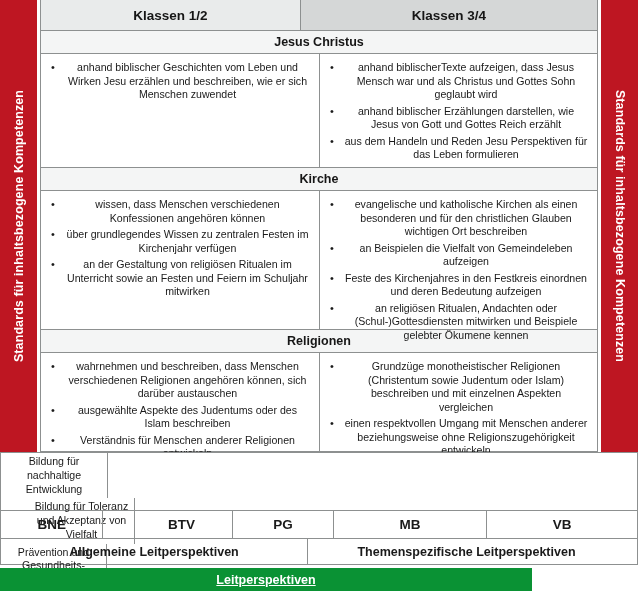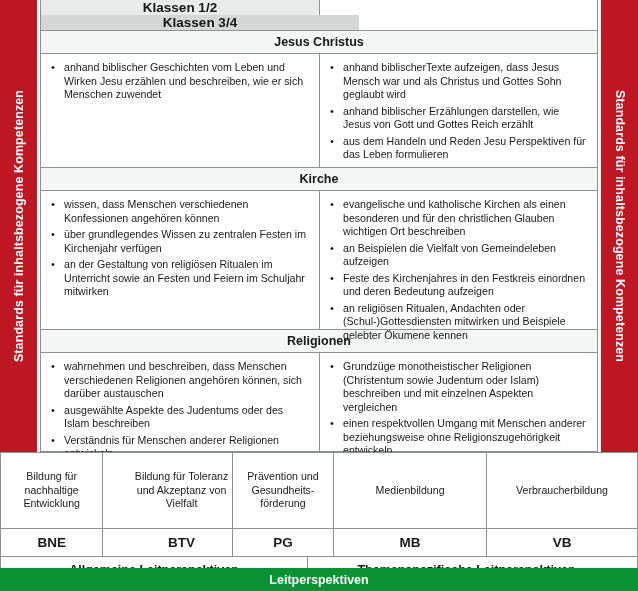--- a/index.html
+++ b/index.html
@@ -64,21 +64,20 @@
     box-sizing: border-box;
     background: #ffffff;
   }
 
   
   .class-header-row {
     display: flex;
     height: 31px;
     border-bottom: 1px solid #8d9090;
     box-sizing: border-box;
-    flex-direction: column;
   }
   .class-header {
     display: flex;
     align-items: center;
     justify-content: center;
     font-size: 13.5px;
     font-weight: bold;
     color: #161616;
     box-sizing: border-box;
   }
@@ -135,21 +134,21 @@
     margin: 0;
     padding: 0;
   }
   ul.comp-list li {
     position: relative;
     padding-left: 15px;
     margin-bottom: 3px;
     font-size: 10.6px;
     line-height: 1.28;
     color: #1a1a1a;
-    text-align: left;
+    text-align: center;
   }
   ul.comp-list li:last-child { margin-bottom: 0; }
   ul.comp-list li::before {
     content: "\2022";
     position: absolute;
     left: 2px;
     top: -1px;
     font-size: 11px;
     color: #1a1a1a;
   }
@@ -164,21 +163,21 @@
     border: 1px solid #8d9090;
     border-bottom: none;
     background: #ffffff;
   }
 
   .persp-row {
     display: flex;
     box-sizing: border-box;
     border-bottom: 1px solid #8d9090;
   }
-  .persp-row.names  { height: 76px; }
+  .persp-row.names  { height: 58px; flex-direction: column; }
   .persp-row.abbr   { height: 28px; }
   .persp-row.groups { height: 26px; }
 
   .persp-cell {
     box-sizing: border-box;
     display: flex;
     align-items: center;
     justify-content: center;
     text-align: center;
     border-right: 1px solid #8d9090;
@@ -208,30 +207,31 @@
   .w-vb  { width: 157px; }
 
   .w-allg  { width: 307px; }
   .w-thema { width: 317px; }
 
   
   .green-bar {
     position: absolute;
     left: 0;
     top: 568px;
-    width: 638px;
+    width: 532px;
     height: 23px;
     background: #0a9234;
     color: #ffffff;
     display: flex;
     align-items: center;
     justify-content: center;
     font-size: 12.5px;
     font-weight: bold;
     box-sizing: border-box;
+    text-decoration: underline;
   }
 </style>
 </head>
 <body>
 
 <div class="page">
 
   <div class="side-bar left">
     <span class="side-label">Standards für inhaltsbezogene Kompetenzen</span>
   </div>

